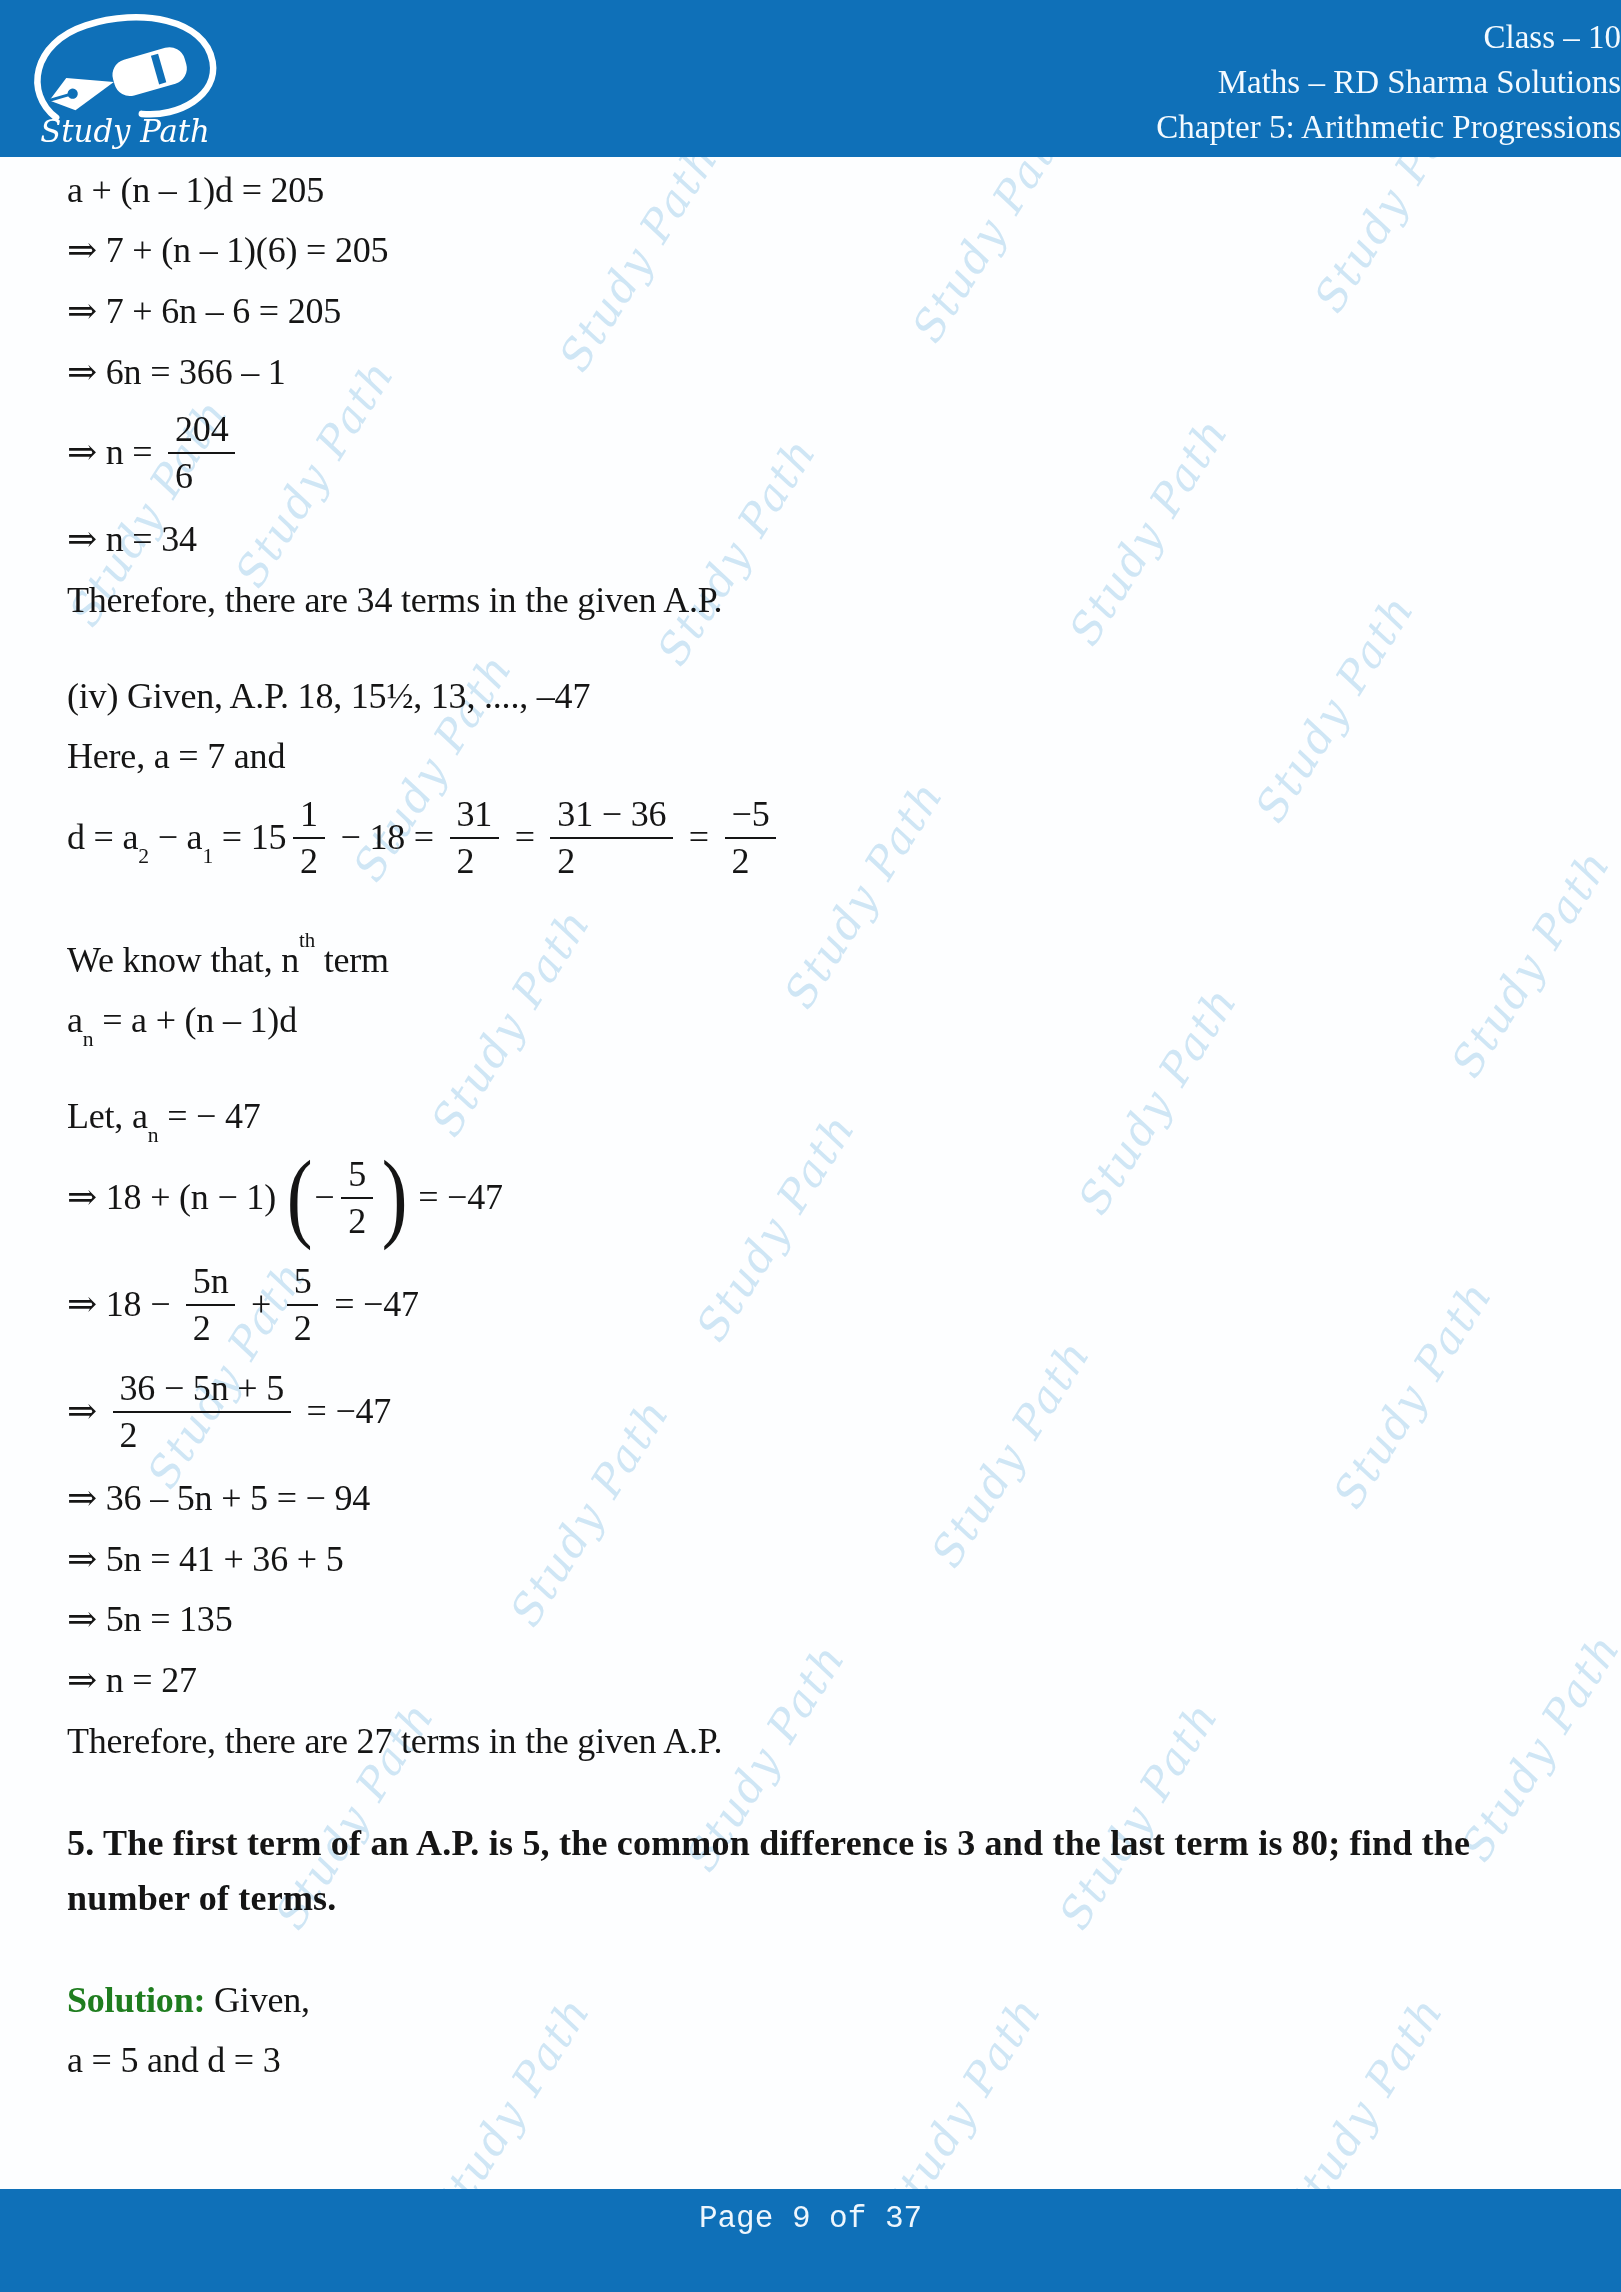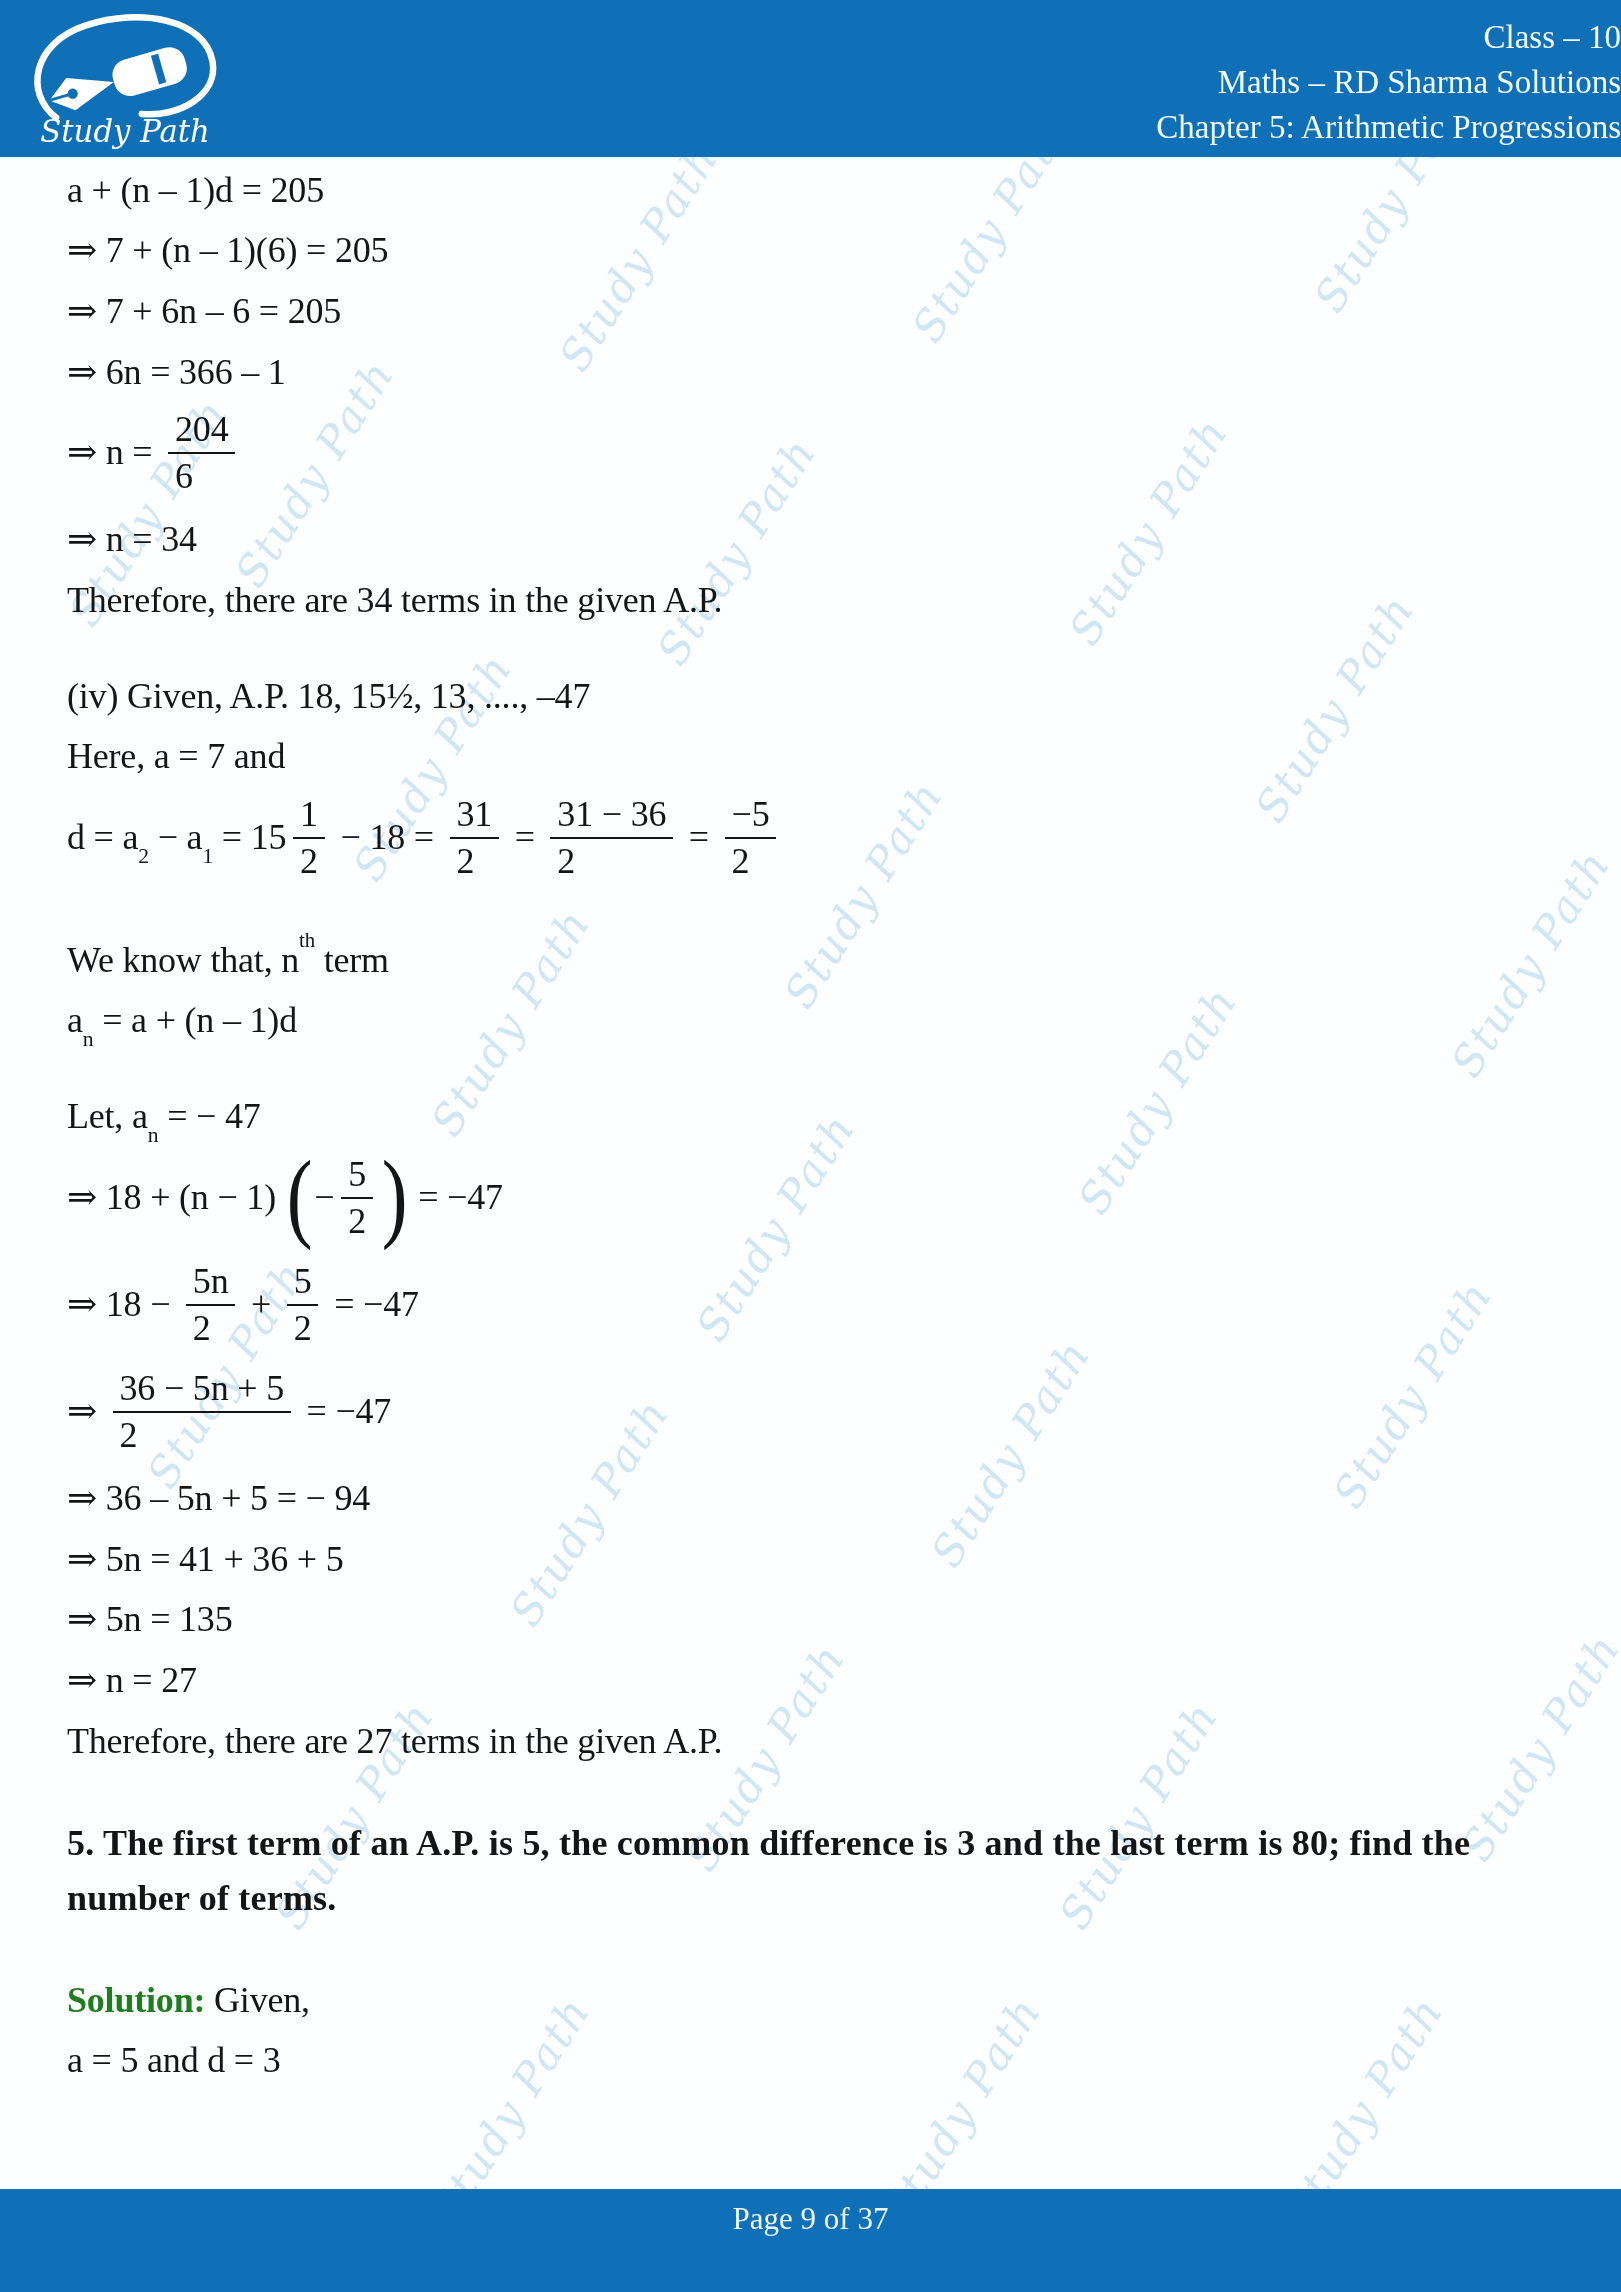--- a/index.html
+++ b/index.html
@@ -87,21 +87,21 @@
   }
   sub.s{font-size:0.6em;line-height:0;position:relative;top:5.9px;}
   sup.s{font-size:0.58em;line-height:0;position:relative;top:-11.8px;}
   
   .footer{
     position:absolute;left:0;right:0;bottom:0;height:104px;
     background:var(--band);
     z-index:3;
     text-align:center;color:#eef6fd;
     font-size:31px;line-height:39px;
-    padding-top:9.8px;box-sizing:border-box;
+    padding-top:9.8px;box-sizing:border-box;font-family:Liberation Mono, monospace;
   }
 </style>
 </head>
 <body>
 
 <div class="page">
 
   <div class="wm-layer">
       <span class="wm" style="left: 59px; top: 451px;">Study Path</span>
       <span class="wm" style="left: 225px; top: 412px;">Study Path</span>

